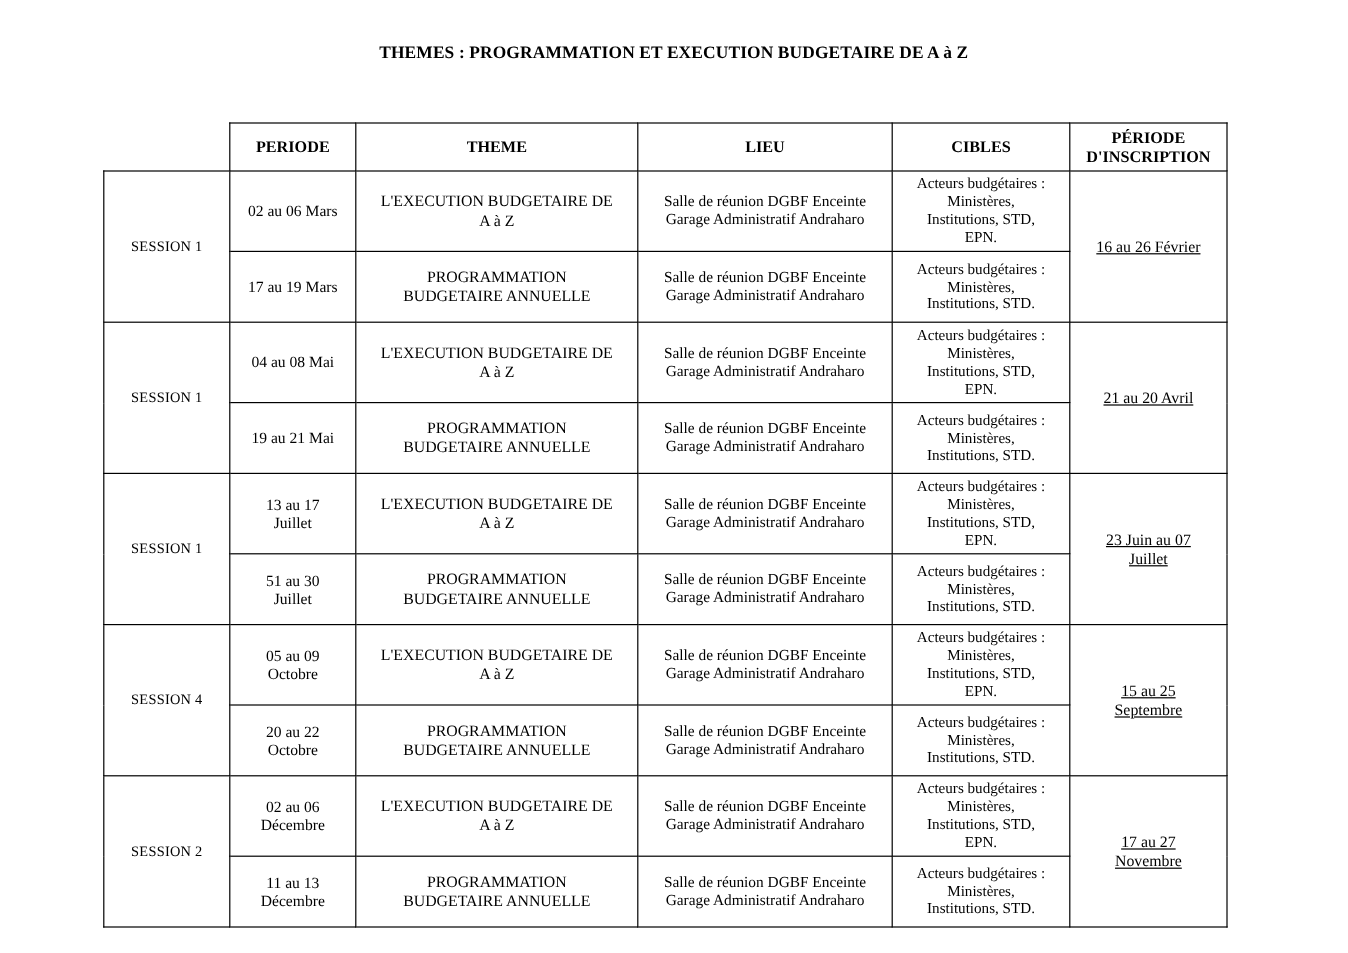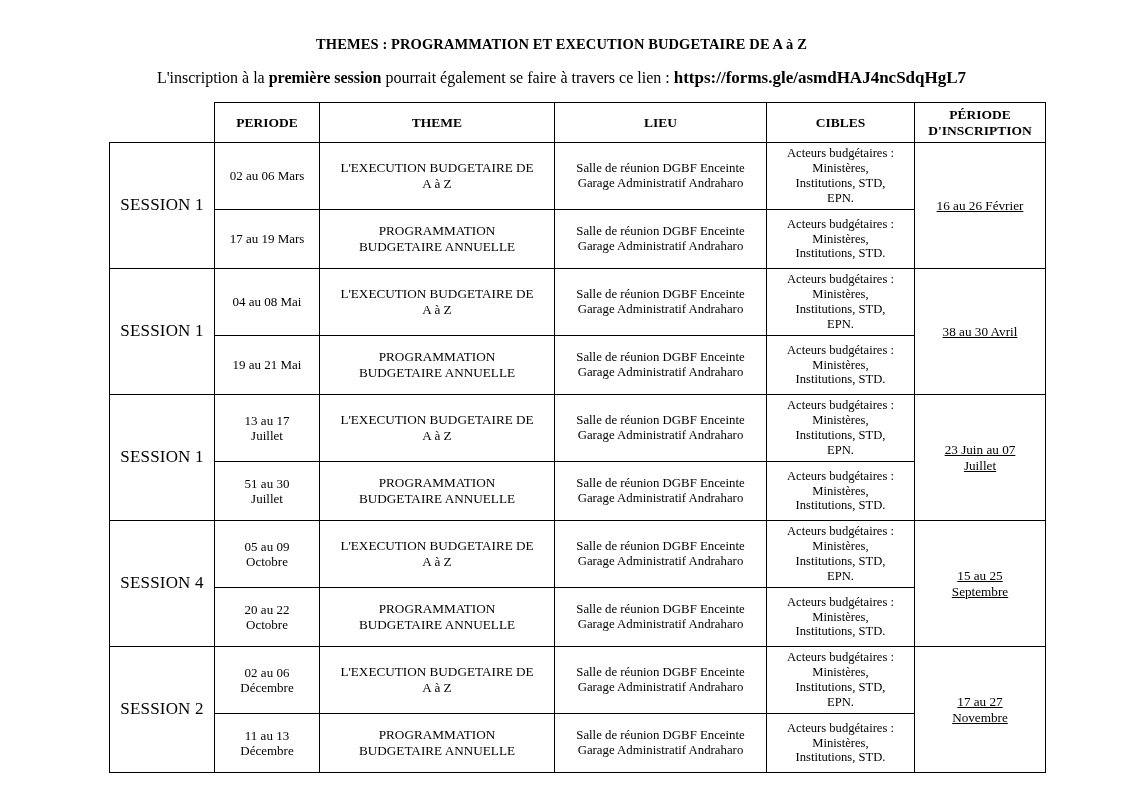--- a/index.html
+++ b/index.html
@@ -48,21 +48,21 @@
     font-weight: bold;
   }
   .doc-subtitle .link {
     font-weight: bold;
     font-size: 17px;
   }
 
   
   .sched-wrap {
     position: absolute;
-    left: 109px;
+    left: 86px;
     top: 102px;
     width: 936px;
   }
 
   table.sched {
     border-collapse: collapse;
     table-layout: fixed;
     width: 936px;
     font-size: 13px;
   }
@@ -95,21 +95,21 @@
     border: none !important;
   }
   td.head-insc {
     font-size: 12.6px;
     line-height: 1.14;
   }
 
   
   td.session-cell {
     font-weight: bold;
-    font-size: 17px;
+    font-size: 12px;
     letter-spacing: 0.2px;
   }
 
   
   td.periode-cell {
     font-size: 13px;
     padding: 3px 2px;
     margin-top: 44px;
   }
   td.theme-cell {
@@ -139,23 +139,20 @@
 
   .ln { display: block; }
 </style>
 </head>
 <body>
 
 <div class="page">
 
   <div class="doc-title">THEMES : PROGRAMMATION ET EXECUTION BUDGETAIRE DE A à Z</div>
 
-  <div class="doc-subtitle">
-    <span>L'inscription à la </span><span class="bold">première session</span><span> pourrait également se faire à travers ce lien : </span><span class="link">https://forms.gle/asmdHAJ4ncSdqHgL7</span>
-  </div>
 
   <div class="sched-wrap">
     <table class="sched">
       <colgroup>
         <col class="c-session">
         <col class="c-periode">
         <col class="c-theme">
         <col class="c-lieu">
         <col class="c-cibles">
         <col class="c-insc">
@@ -226,21 +223,21 @@
               <span class="ln">Salle de réunion DGBF Enceinte</span>
               <span class="ln">Garage Administratif Andraharo</span>
             </td>
             <td class="cibles-cell">
               <span class="ln">Acteurs budgétaires :</span>
               <span class="ln">Ministères,</span>
               <span class="ln">Institutions, STD,</span>
               <span class="ln">EPN.</span>
             </td>
             <td class="insc-cell" rowspan="2">
-              <span class="ln">38 au 30 Avril</span>
+              <span class="ln">21 au 20 Avril</span>
             </td>
           </tr>
           <tr class="row-prog">
             <td class="periode-cell">
               <span class="ln">19 au 21 Mai</span>
             </td>
             <td class="theme-cell">
               <span class="ln">PROGRAMMATION</span>
               <span class="ln">BUDGETAIRE ANNUELLE</span>
             </td>

